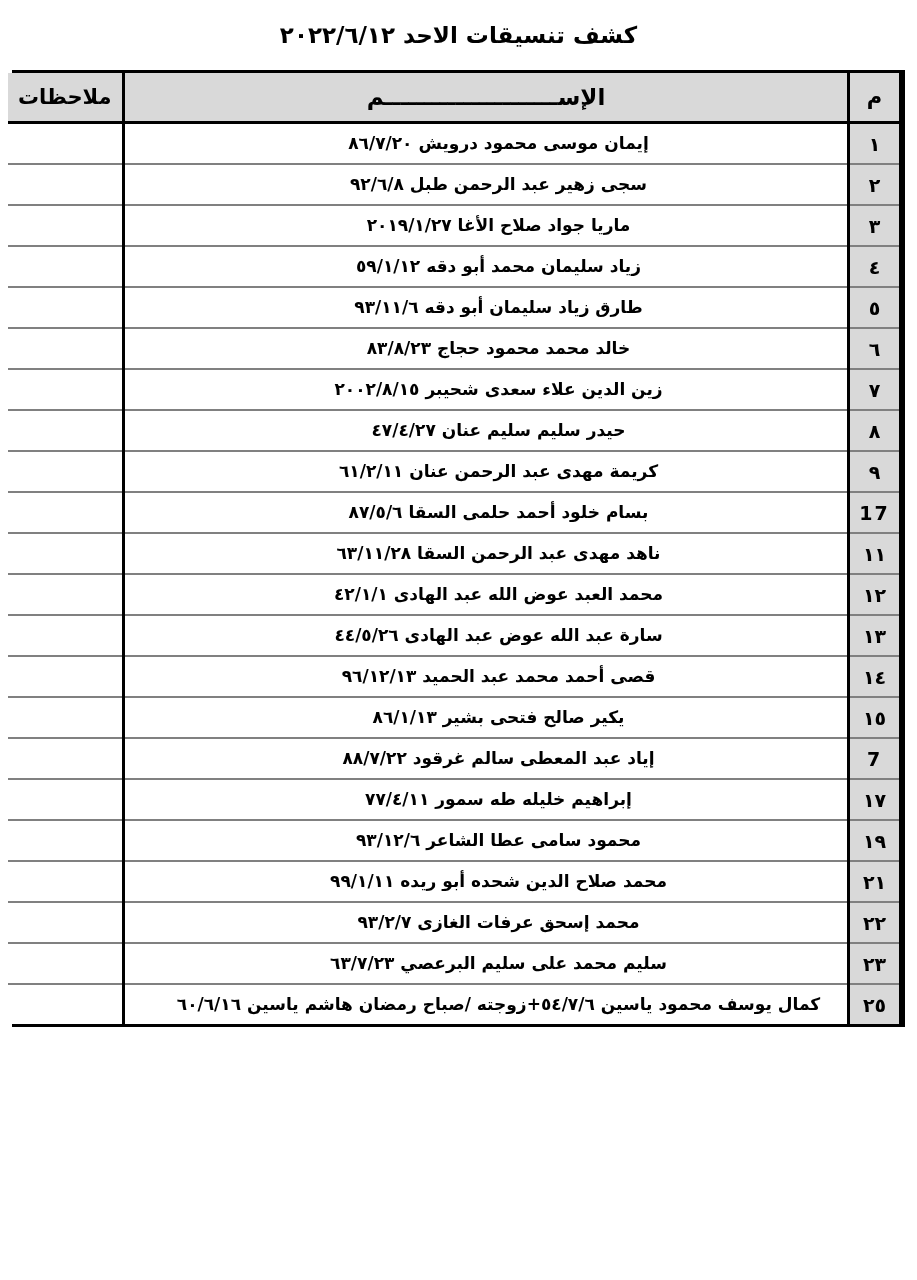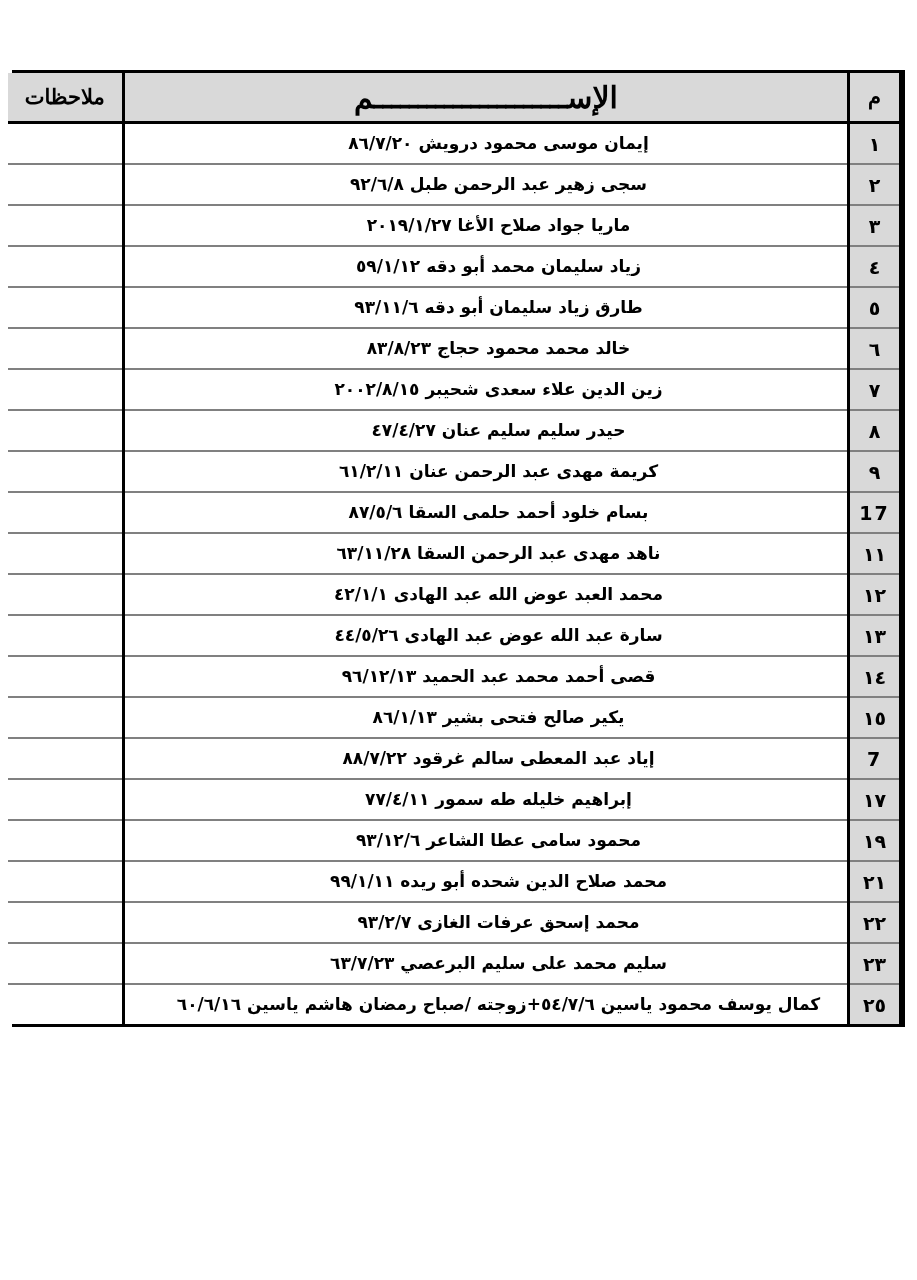--- a/index.html
+++ b/index.html
@@ -69,30 +69,29 @@
     vertical-align: middle;
     color: #000000;
   }
 
   
   thead tr.head-row th {
     background: #d9d9d9;
     border-bottom: 3px solid #000000;
     height: 48px;
     font-weight: bold;
-    font-family: Liberation Serif, serif;
   }
   th.h-num {
     font-size: 21px;
     text-align: center;
     border-right: 3px solid #000000;
     border-left: 3px solid #000000;
   }
   th.h-name {
-    font-size: 30px;
+    font-size: 23px;
     text-align: center;
     border-left: 3px solid #000000;
   }
   th.h-notes {
     font-size: 21px;
     text-align: center;
   }
 
   
   tbody tr.data-row td {
@@ -154,20 +153,21 @@
   }
 
   tr.row-tall td { height: 82px; }
   tr.row-short td { height: 39px; }
 </style>
 </head>
 <body>
 
 <div class="page">
 
+  <div class="doc-title">كشف تنسيقات الاحد ٢٠٢٢/٦/١٢</div>
 
   <div class="table-wrap">
     <table class="sheet">
       <colgroup>
         <col class="c-num">
         <col class="c-name">
         <col class="c-notes">
       </colgroup>
       <thead>
         <tr class="head-row">

